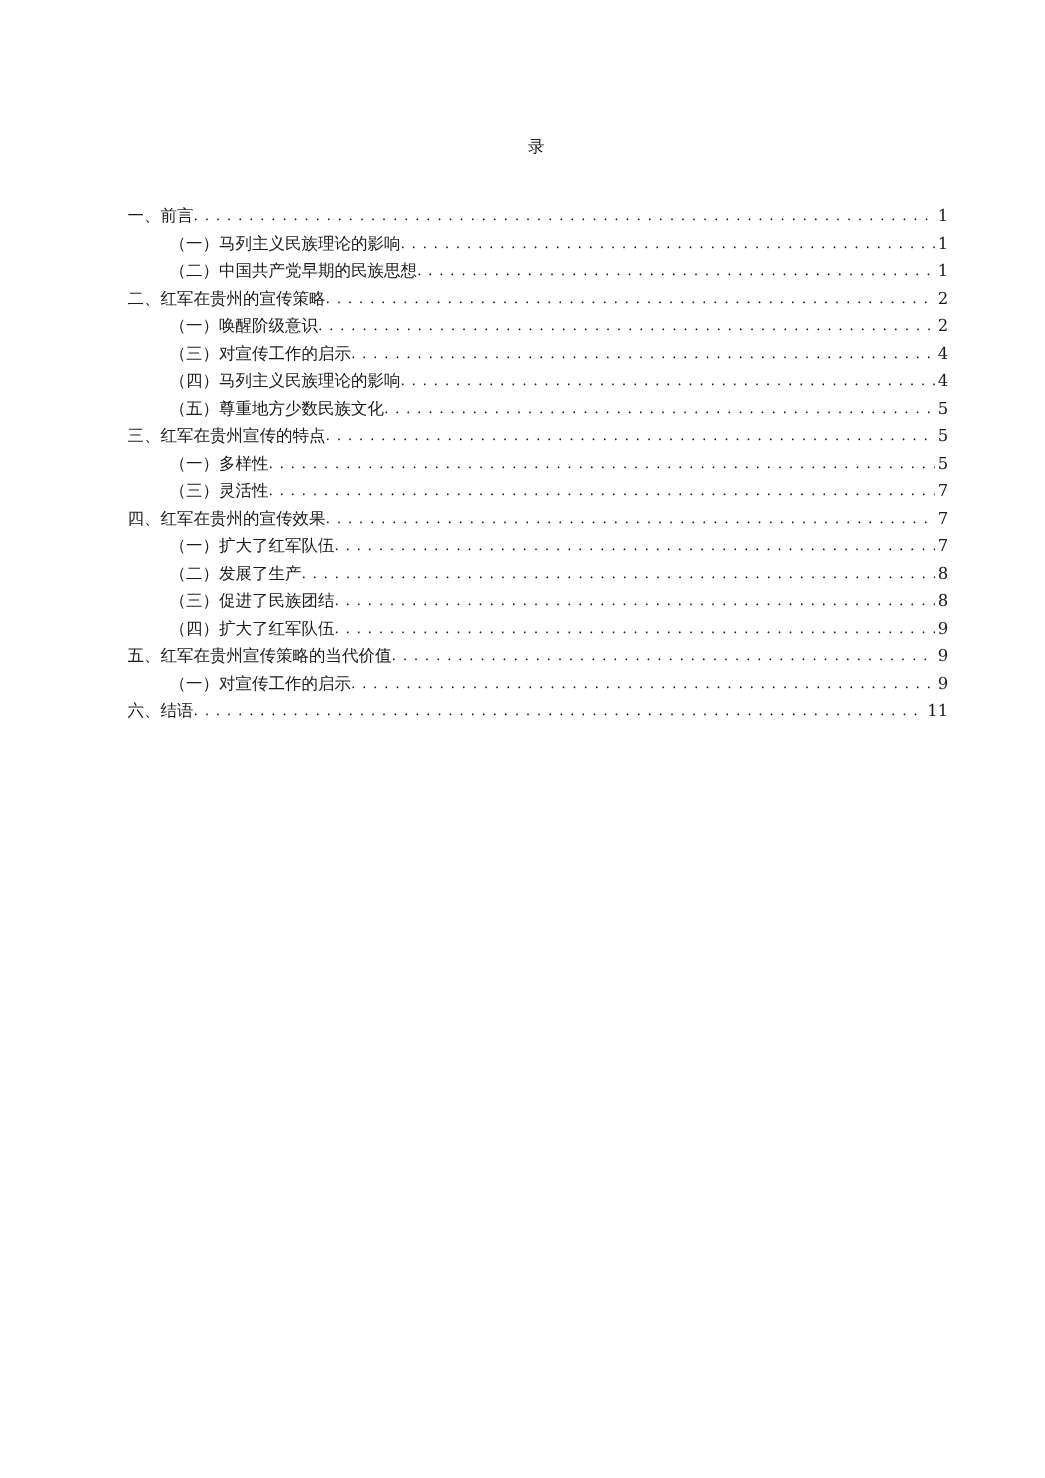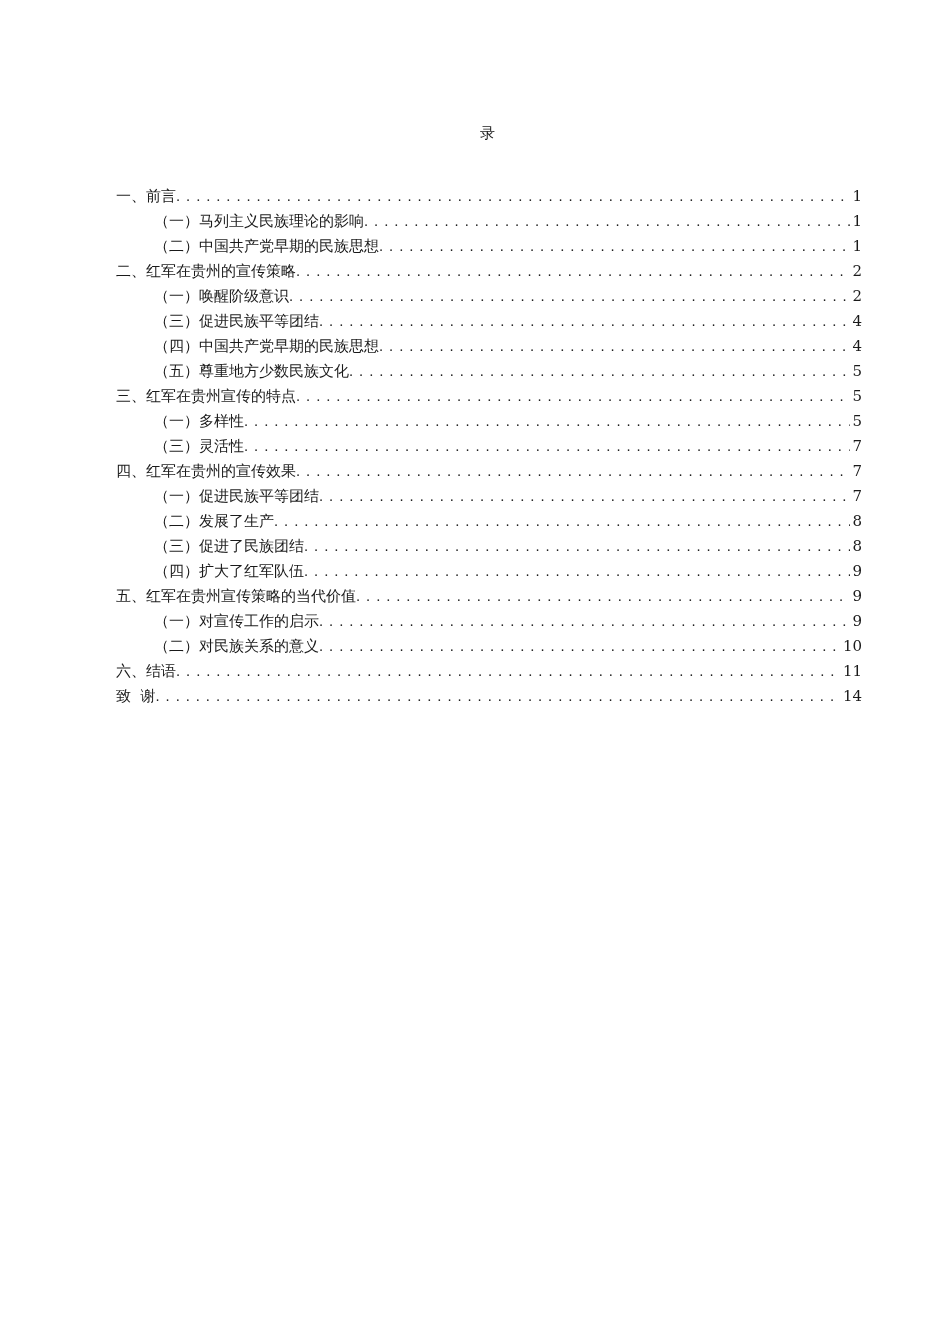--- a/index.html
+++ b/index.html
@@ -42,26 +42,26 @@
       <span class="label">二、红军在贵州的宣传策略</span>
       <span class="leader"></span>
       <span class="page">2</span>
     </div>
   <div class="row sub">
       <span class="label">（一）唤醒阶级意识</span>
       <span class="leader"></span>
       <span class="page">2</span>
     </div>
   <div class="row sub">
-      <span class="label">（三）促进民族平等团结</span>
+      <span class="label">（三）对宣传工作的启示</span>
       <span class="leader"></span>
       <span class="page">4</span>
     </div>
   <div class="row sub">
-      <span class="label">（四）中国共产党早期的民族思想</span>
+      <span class="label">（四）马列主义民族理论的影响</span>
       <span class="leader"></span>
       <span class="page">4</span>
     </div>
   <div class="row sub">
       <span class="label">（五）尊重地方少数民族文化</span>
       <span class="leader"></span>
       <span class="page">5</span>
     </div>
   <div class="row">
       <span class="label">三、红军在贵州宣传的特点</span>
@@ -77,21 +77,21 @@
       <span class="label">（三）灵活性</span>
       <span class="leader"></span>
       <span class="page">7</span>
     </div>
   <div class="row">
       <span class="label">四、红军在贵州的宣传效果</span>
       <span class="leader"></span>
       <span class="page">7</span>
     </div>
   <div class="row sub">
-      <span class="label">（一）促进民族平等团结</span>
+      <span class="label">（一）扩大了红军队伍</span>
       <span class="leader"></span>
       <span class="page">7</span>
     </div>
   <div class="row sub">
       <span class="label">（二）发展了生产</span>
       <span class="leader"></span>
       <span class="page">8</span>
     </div>
   <div class="row sub">
       <span class="label">（三）促进了民族团结</span>
@@ -106,28 +106,18 @@
   <div class="row">
       <span class="label">五、红军在贵州宣传策略的当代价值</span>
       <span class="leader"></span>
       <span class="page">9</span>
     </div>
   <div class="row sub">
       <span class="label">（一）对宣传工作的启示</span>
       <span class="leader"></span>
       <span class="page">9</span>
     </div>
-  <div class="row sub">
-      <span class="label">（二）对民族关系的意义</span>
-      <span class="leader"></span>
-      <span class="page">10</span>
-    </div>
   <div class="row">
       <span class="label">六、结语</span>
       <span class="leader"></span>
       <span class="page">11</span>
     </div>
-  <div class="row">
-      <span class="label" style="white-space:pre">致  谢</span>
-      <span class="leader"></span>
-      <span class="page">14</span>
-    </div>
 </div>
 
 </body></html>

